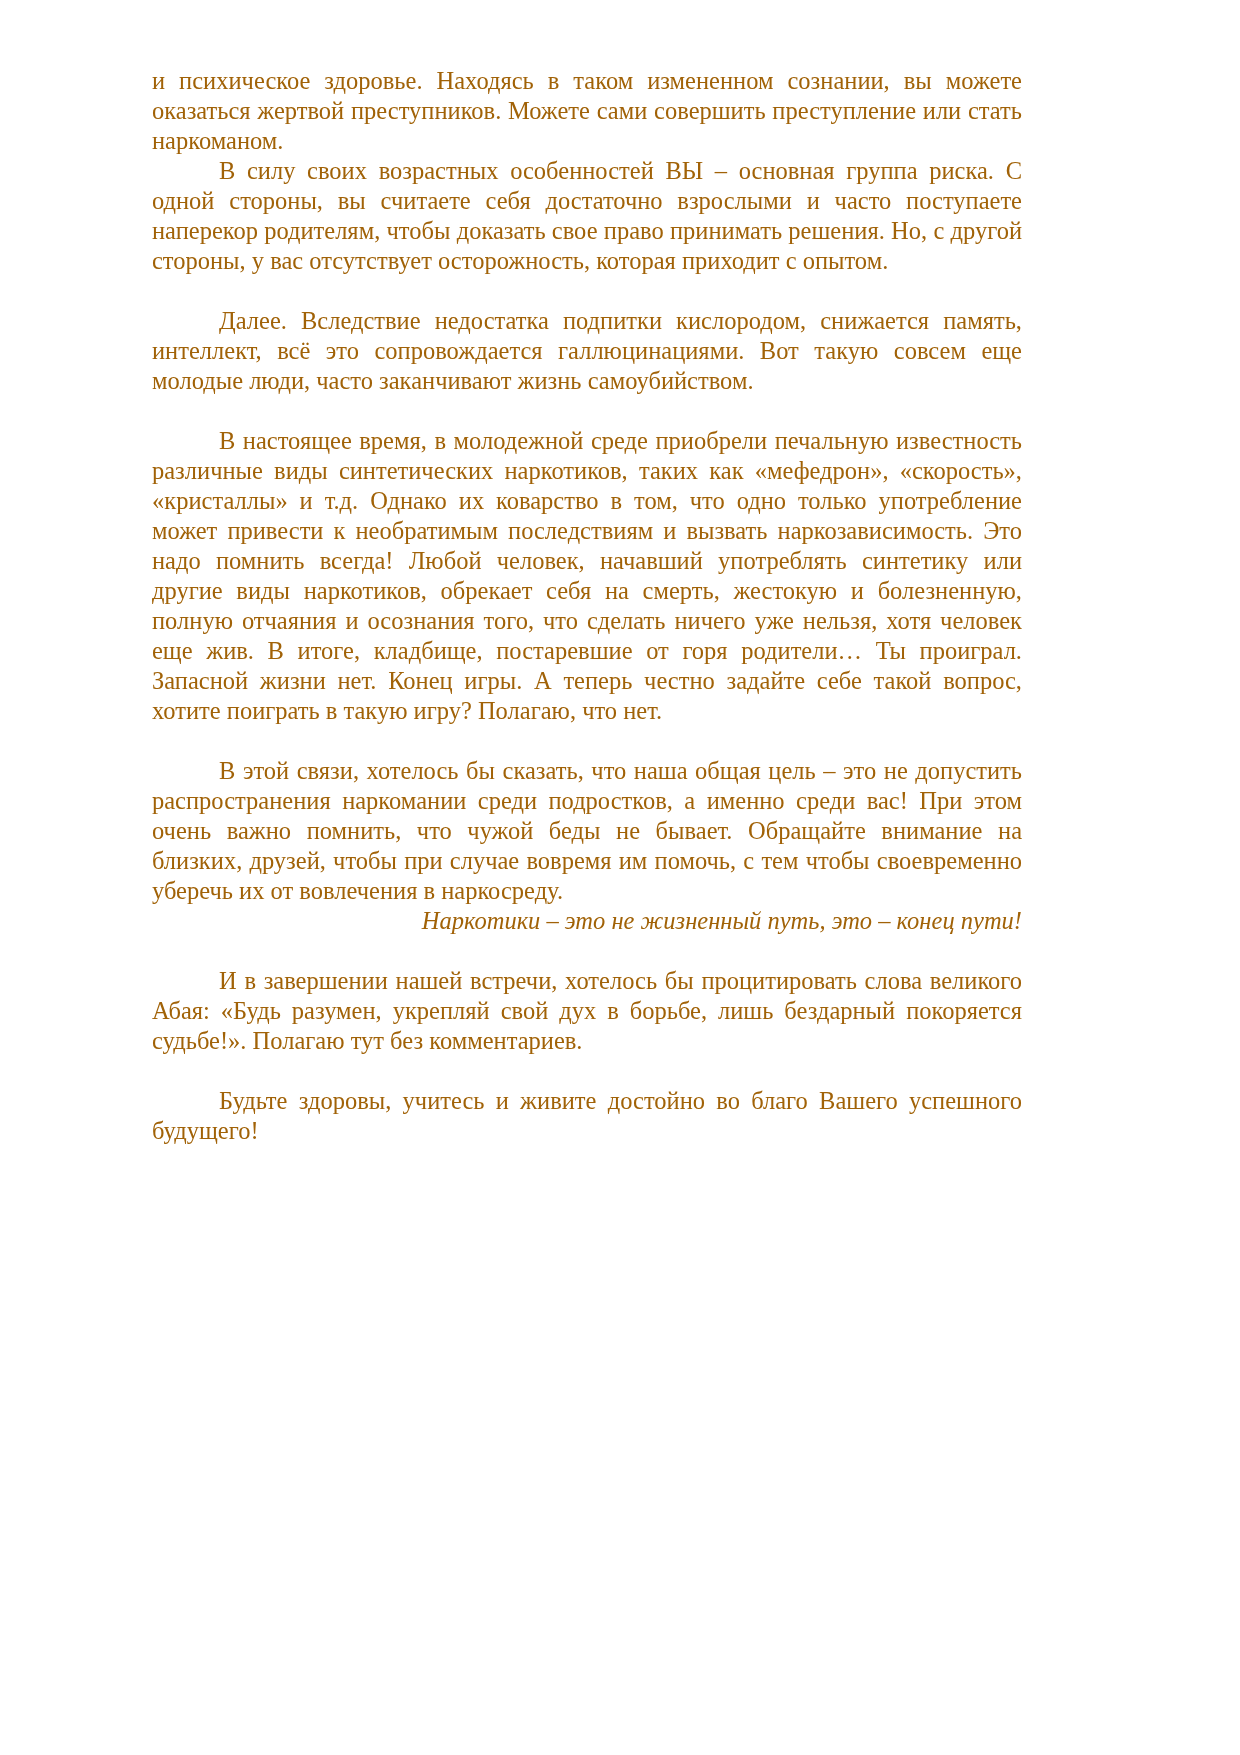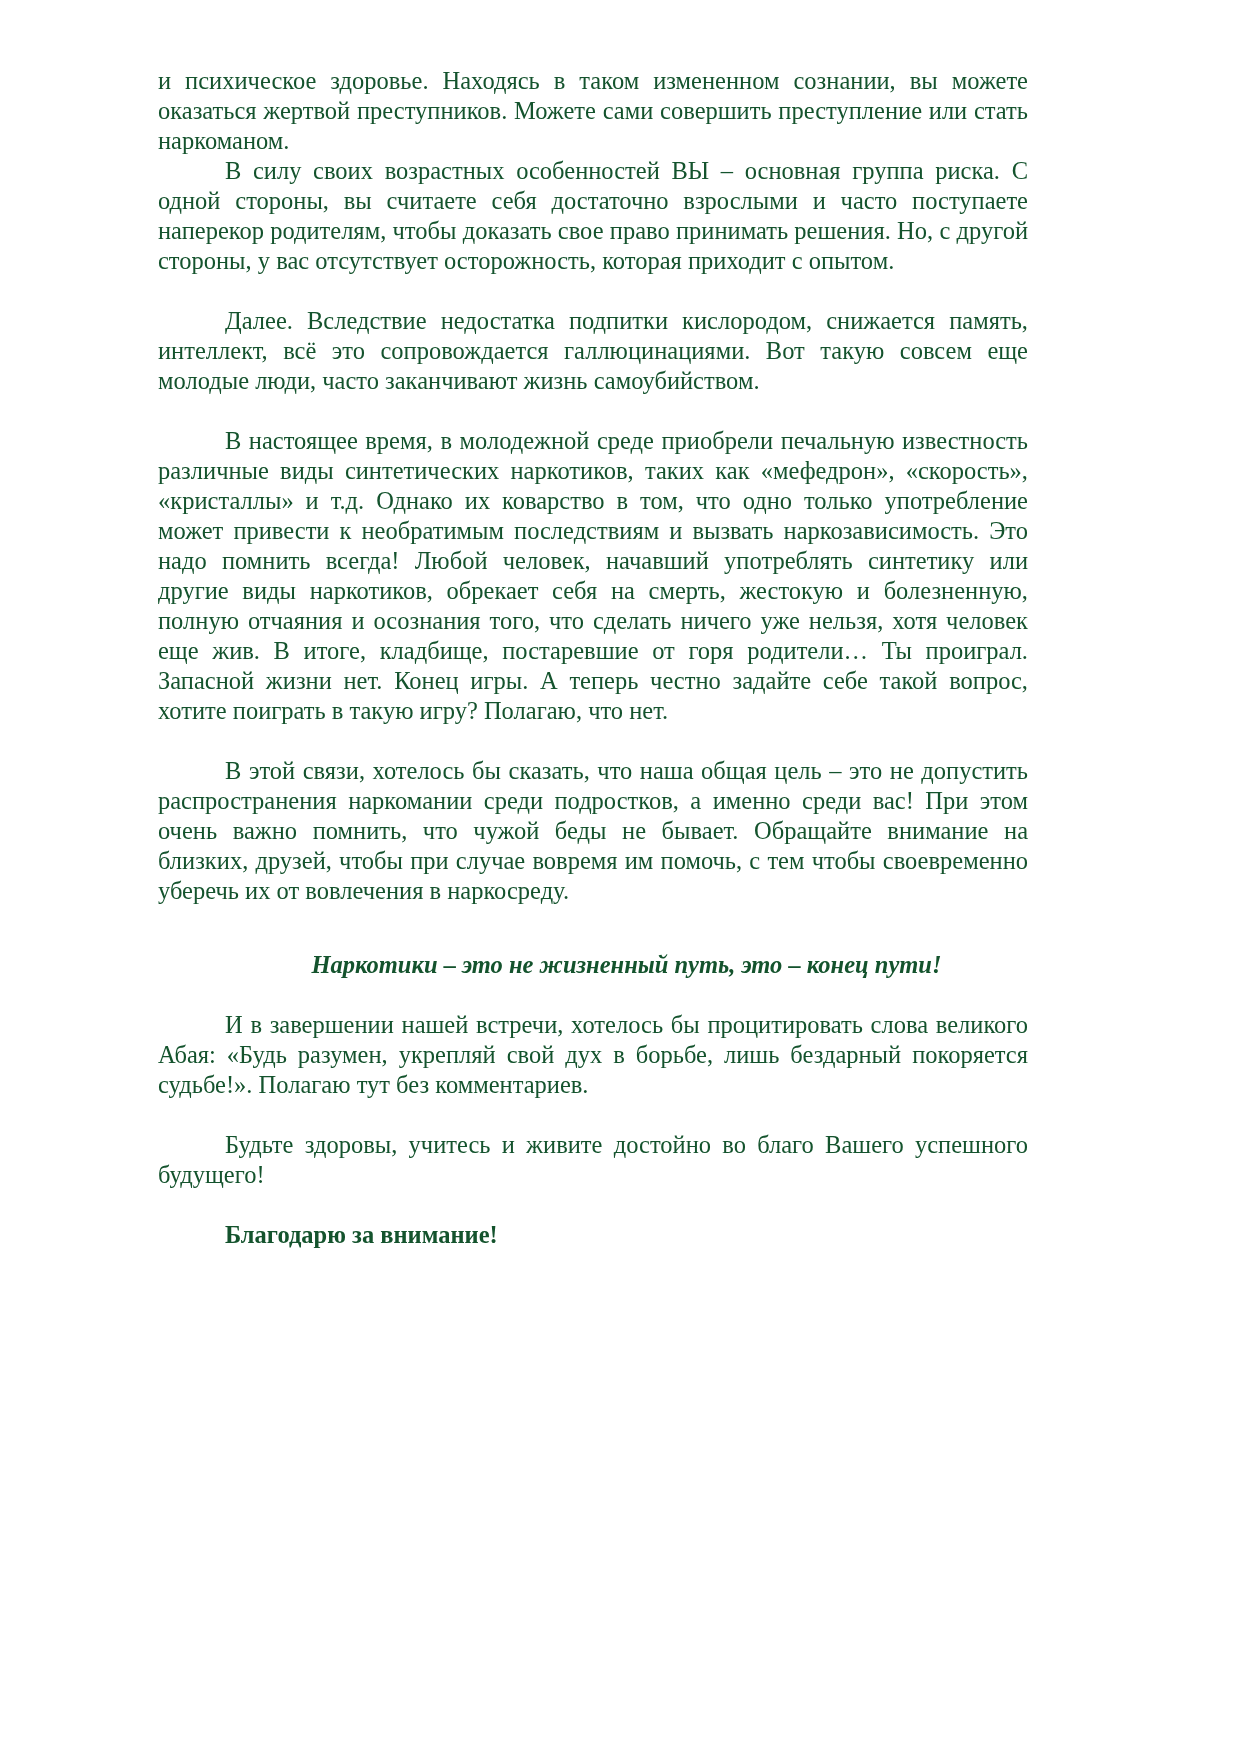--- a/index.html
+++ b/index.html
@@ -8,45 +8,44 @@
       background: #ffffff;
     }
     body {
       width: 1240px;
       height: 1755px;
       position: relative;
       overflow: hidden;
     }
     .page {
       position: absolute;
-      left: 158px;
+      left: 152px;
       top: 66px;
       width: 870px;
       font-family: "Liberation Serif", "DejaVu Serif", serif;
       font-size: 24.5px;
       line-height: 30px;
-      color: #14532d;
+      color: #a16207;
       text-align: justify;
     }
     .page p {
       margin: 0;
       text-indent: 67px;
       text-align: justify;
     }
     .page p.noindent {
       text-indent: 0;
     }
     .page .gap {
       height: 30px;
     }
     .page p.motto {
-      font-weight: bold;
+      font-weight: normal;
       font-style: italic;
-      text-align: center;
-      margin-top: 44px;
+      text-align: right;
     }
     .page p.thanks {
       font-weight: bold;
       text-align: left;
     }
   </style>
 </head>
 <body>
 
 <div class="page">
@@ -57,14 +56,13 @@
   <div class="gap"></div>
   <p>В настоящее время, в молодежной среде приобрели печальную известность различные виды синтетических наркотиков, таких как «мефедрон», «скорость», «кристаллы» и т.д. Однако их коварство в том, что одно только употребление может привести к необратимым последствиям и вызвать наркозависимость. Это надо помнить всегда! Любой человек, начавший употреблять синтетику или другие виды наркотиков, обрекает себя на смерть, жестокую и болезненную, полную отчаяния и осознания того, что сделать ничего уже нельзя, хотя человек еще жив. В итоге, кладбище, постаревшие от горя родители… Ты проиграл. Запасной жизни нет. Конец игры.  А теперь честно задайте себе такой вопрос, хотите поиграть в такую игру? Полагаю, что нет.</p>
   <div class="gap"></div>
   <p>В этой связи, хотелось бы сказать, что наша общая цель – это не допустить распространения наркомании среди подростков, а именно среди вас! При этом очень важно помнить, что чужой беды не бывает. Обращайте внимание на близких, друзей, чтобы при случае вовремя им помочь, с тем чтобы своевременно уберечь их от вовлечения в наркосреду.</p>
   <p class="motto">Наркотики – это не жизненный путь, это – конец пути!</p>
   <div class="gap"></div>
   <p>И в завершении нашей встречи, хотелось бы процитировать слова великого Абая: «Будь разумен, укрепляй свой дух в борьбе, лишь бездарный покоряется судьбе!». Полагаю тут без комментариев.</p>
   <div class="gap"></div>
   <p>Будьте здоровы, учитесь и живите достойно во благо Вашего успешного будущего!</p>
   <div class="gap"></div>
-  <p class="thanks">Благодарю за внимание!</p>
 </div>
 
 </body></html>

